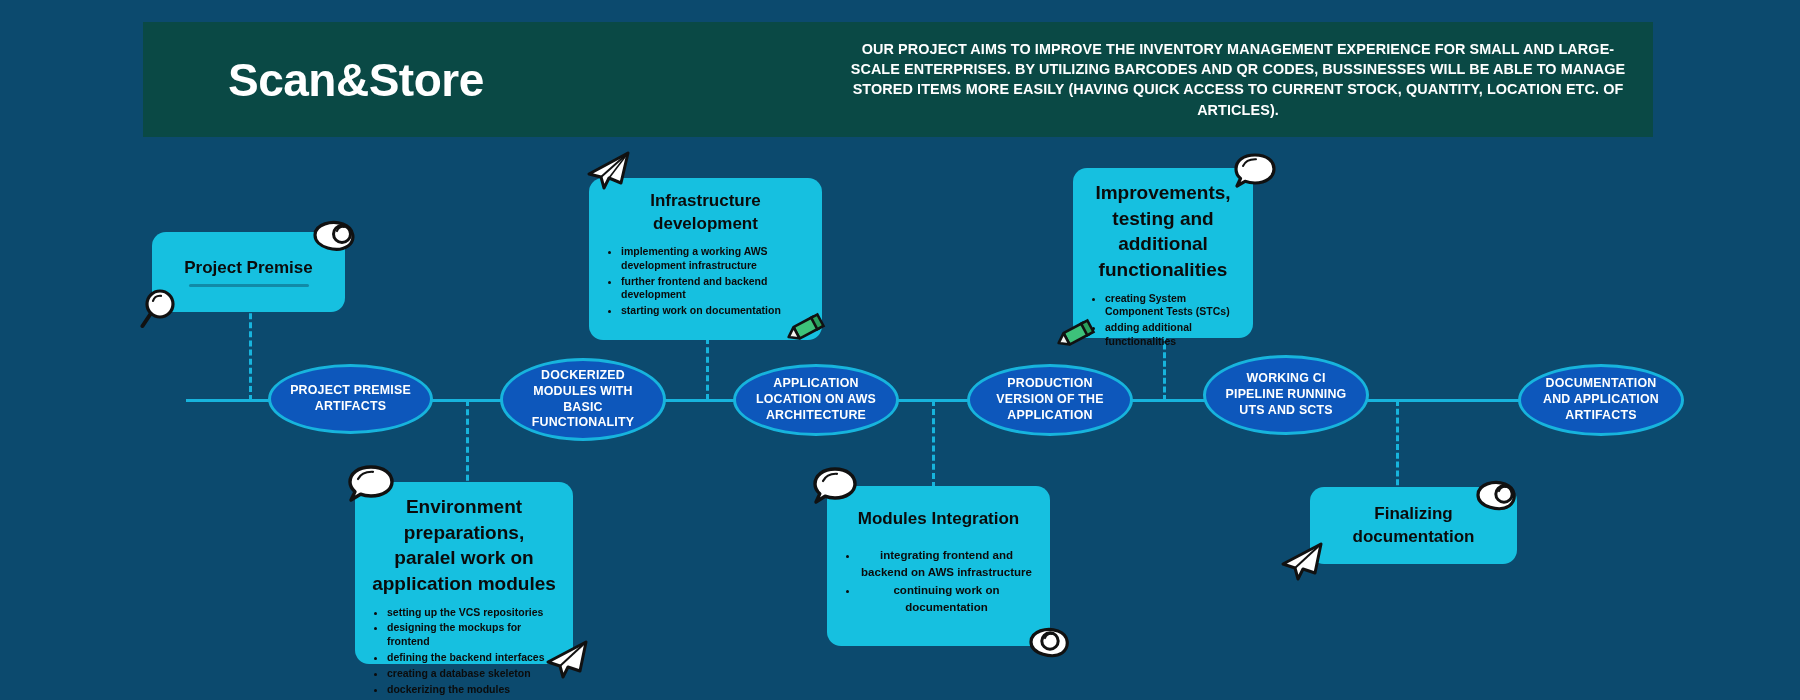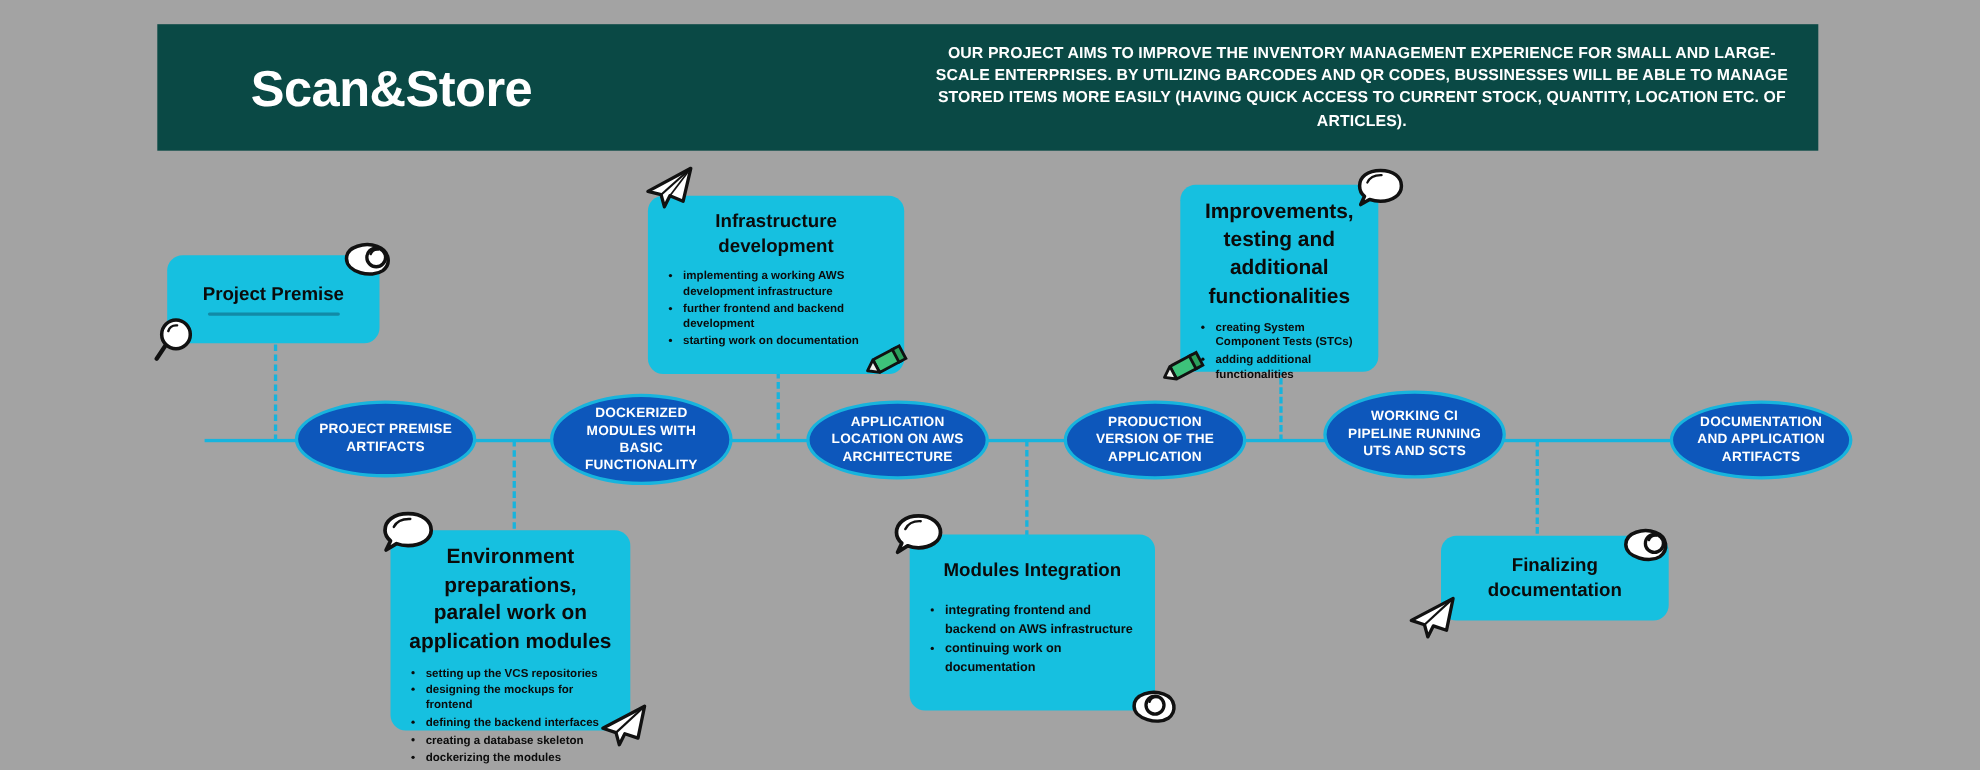--- a/index.html
+++ b/index.html
@@ -5,21 +5,21 @@
   * { box-sizing: border-box; margin: 0; padding: 0; }
   html, body {
     width: 1800px; height: 700px;
     background: #000000;
     font-family: "Liberation Sans", sans-serif;
     overflow: hidden;
   }
   #stage {
     position: relative;
     width: 1800px; height: 700px;
-    background: #a3a3a3;
+    background: #0c4a6e;
   }
 
   
   .header {
     position: absolute;
     left: 143px; top: 22px;
     width: 1510px; height: 115px;
     background: #0a4945;
     display: flex;
     align-items: center;
@@ -265,21 +265,21 @@
 
   <div class="deco" style="left:545px; top:638px;">
     <svg width="44" height="42" viewBox="0 0 44 42">
       <path d="M41 4 L3 24 L15 28 L18 39 L23 29 L35 33 Z" fill="#ffffff" stroke="#111" stroke-width="3" stroke-linejoin="round"></path>
       <path d="M41 4 L15 28" fill="none" stroke="#111" stroke-width="2"></path>
     </svg>
   </div>
 
   <div class="card" style="left:827px; top:486px; width:223px; height:160px; padding-top:22px;">
     <div class="card-title">Modules Integration</div>
-    <ul class="wide" style="margin-top:16px;">
+    <ul class="wide" style="margin-top:16px;text-align:center;">
       <li>integrating frontend and backend on AWS infrastructure</li>
       <li>continuing work on documentation</li>
     </ul>
   </div>
 
   <div class="deco" style="left:812px; top:466px;">
     <svg width="46" height="42" viewBox="0 0 46 42">
       <path d="M23 3 C35 3, 43 9.5, 43 18 C43 26, 34 32, 23 32 C19 32, 16 31.4, 13 30.2 L4 36 L7.8 27.8 C4.8 25, 3 21.8, 3 18 C3 9.5, 11 3, 23 3 Z" fill="#ffffff" stroke="#111" stroke-width="3.4" stroke-linejoin="round"></path>
       <path d="M11 15 C13.5 10, 19 7.5, 25 7.8" fill="none" stroke="#111" stroke-width="2.2" stroke-linecap="round"></path>
     </svg>

